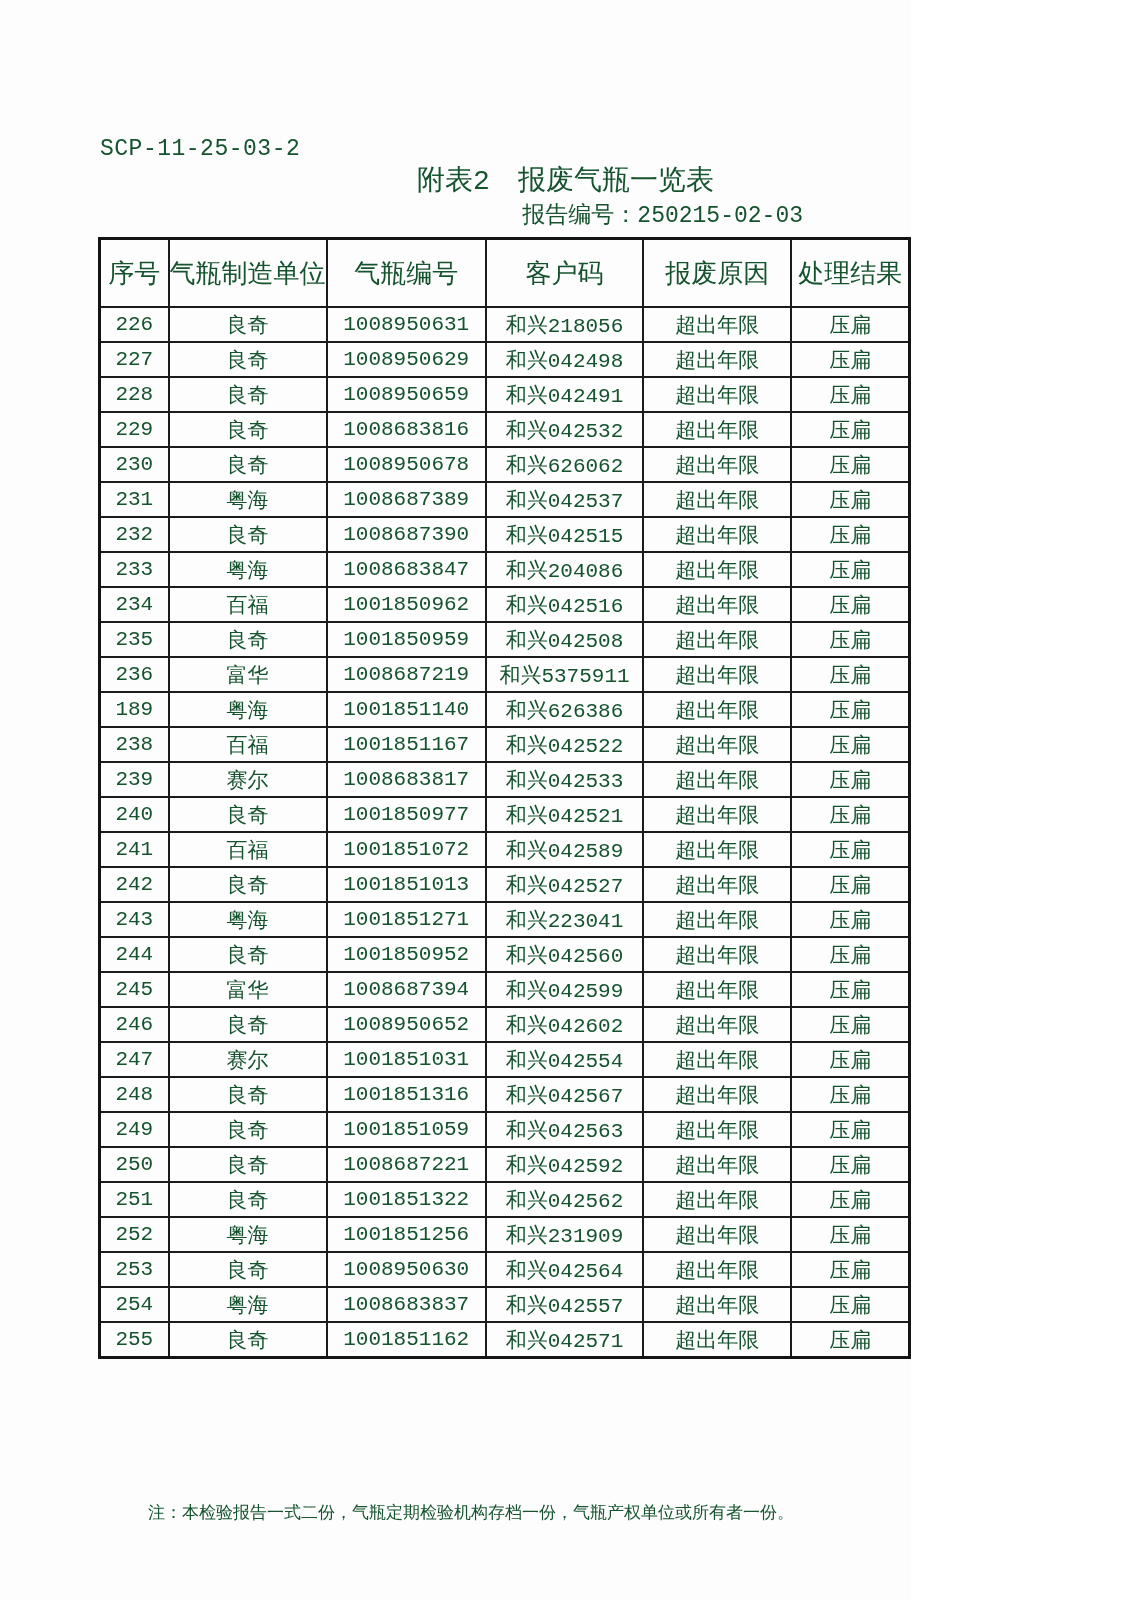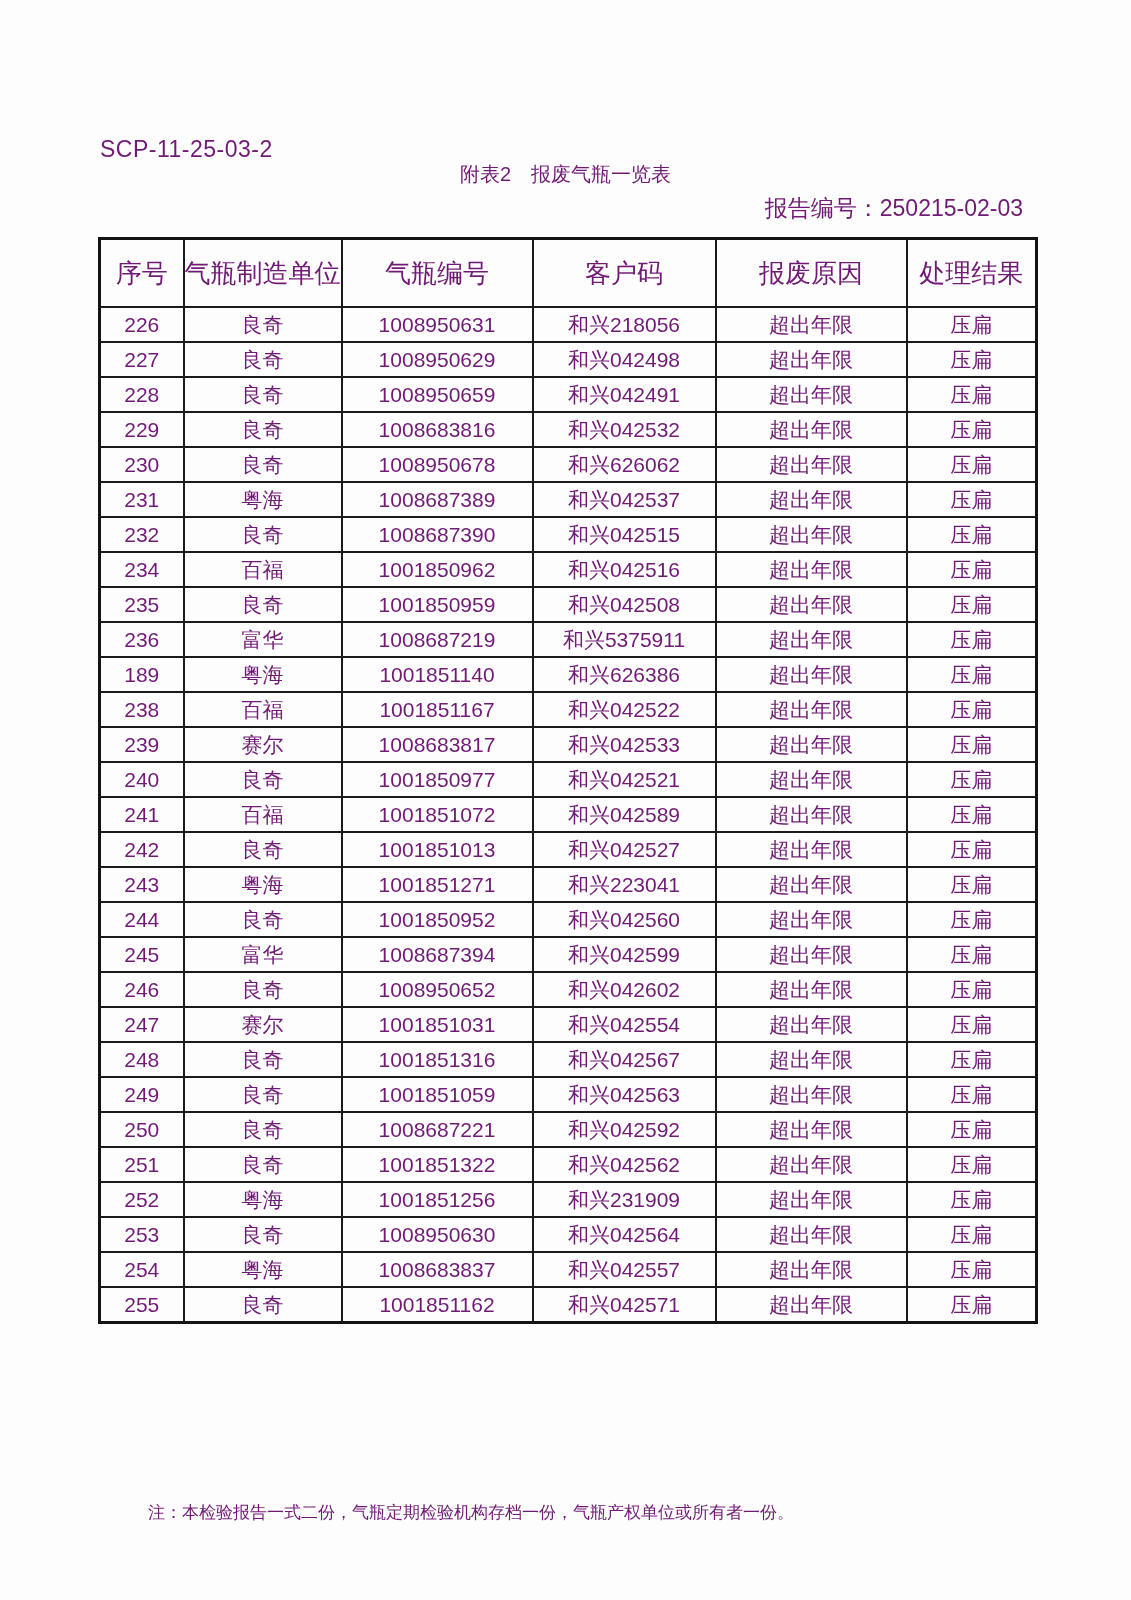--- a/index.html
+++ b/index.html
@@ -2,47 +2,47 @@
 <html><head>
 <meta charset="utf-8">
 <style>
   html, body {
     margin: 0;
     padding: 0;
     background: #ffffff;
   }
   .page {
     position: relative;
-    width: 1131px;
+    width: 911px;
     height: 1600px;
     background: #fdfdfd;
-    font-family: Liberation Sans, sans-serif;
-    color: #701a75;
+    font-family: Liberation Mono, monospace;
+    color: #14532d;
     overflow: hidden;
   }
   .doc-code {
     position: absolute;
     left: 100px;
     top: 136px;
     font-size: 23px;
     letter-spacing: 0.5px;
     white-space: nowrap;
   }
   .title {
     position: absolute;
     left: 0;
     top: 161px;
     width: 1131px;
     text-align: center;
-    font-size: 20px;
+    font-size: 28px;
     white-space: nowrap;
   }
   .report-no {
     position: absolute;
-    top: 193px;
+    top: 199px;
     right: 108px;
     font-size: 23px;
     white-space: nowrap;
   }
   table.main {
     position: absolute;
     left: 98px;
     top: 237px;
     border-collapse: collapse;
     table-layout: fixed;
@@ -157,20 +157,28 @@
   </tr>
         <tr>
     <td>232</td>
     <td>良奇</td>
     <td>1008687390</td>
     <td>和兴042515</td>
     <td>超出年限</td>
     <td>压扁</td>
   </tr>
         <tr>
+    <td>233</td>
+    <td>粤海</td>
+    <td>1008683847</td>
+    <td>和兴204086</td>
+    <td>超出年限</td>
+    <td>压扁</td>
+  </tr>
+        <tr>
     <td>234</td>
     <td>百福</td>
     <td>1001850962</td>
     <td>和兴042516</td>
     <td>超出年限</td>
     <td>压扁</td>
   </tr>
         <tr>
     <td>235</td>
     <td>良奇</td>

